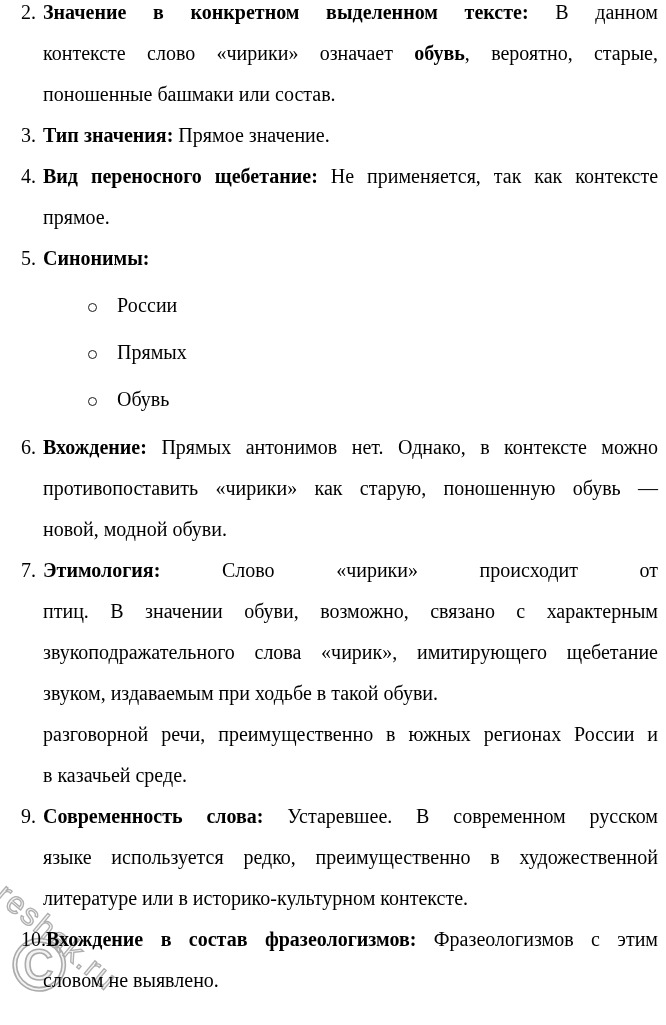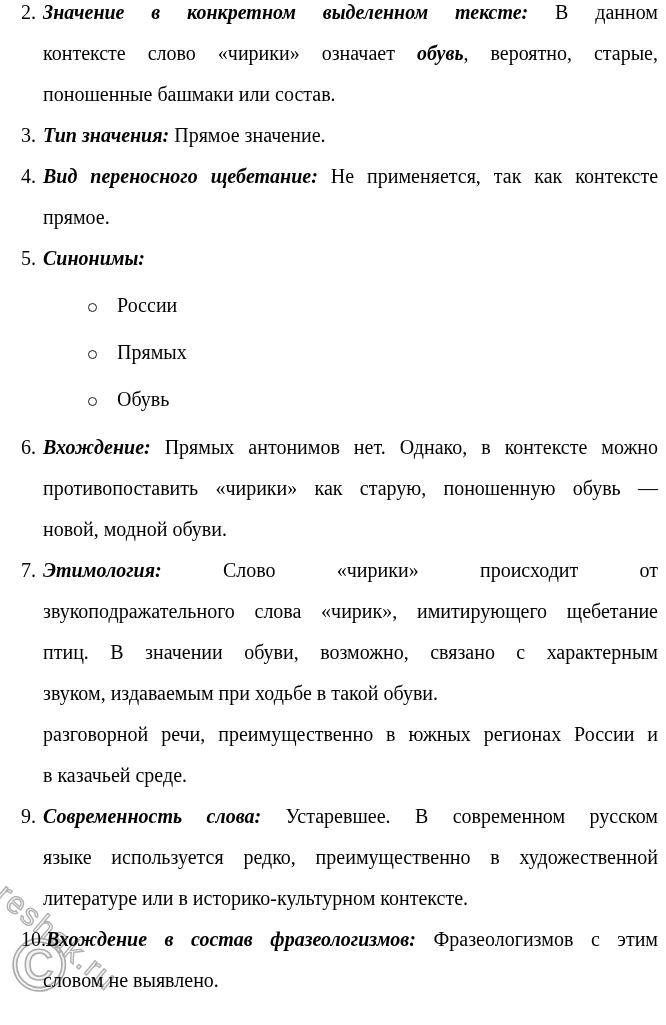--- a/index.html
+++ b/index.html
@@ -22,21 +22,21 @@
   }
   .item { position: relative; }
   .line { min-height: 41px; }
   .line.j { text-align: justify; text-align-last: justify; }
   .num {
     display: inline-block;
     min-width: 22px;
     margin-left: -22px;
     white-space: pre;
   }
-  .bold { font-weight: bold; font-style: italic; }
+  .bold { font-weight: bold; }
   .bullets .b-line { margin-top: 6px; }
   .bullets .b-line:last-child { margin-bottom: 7px; }
   .circ {
     display: inline-block;
     width: 7px; height: 7px;
     border: 1.5px solid #1a1a1a;
     border-radius: 50%;
     margin-left: 45px;
     margin-right: 20px;
   }
@@ -90,22 +90,22 @@
         <div class="b-line"><span class="circ"></span><span>Обувь</span></div>
       </div>
     </div>
     <div class="item">
       <div class="line j"><span class="num">6.</span><span class="bold">Вхождение:</span><span> Прямых антонимов нет. Однако, в контексте можно</span></div>
       <div class="line j"><span>противопоставить «чирики» как старую, поношенную обувь —</span></div>
       <div class="line"><span>новой, модной обуви.</span></div>
     </div>
     <div class="item">
       <div class="line j"><span class="num">7.</span><span class="bold">Этимология:</span><span> Слово «чирики» происходит от</span></div>
+      <div class="line j"><span>птиц. В значении обуви, возможно, связано с характерным</span></div>
       <div class="line j"><span>звукоподражательного слова «чирик», имитирующего щебетание</span></div>
-      <div class="line j"><span>птиц. В значении обуви, возможно, связано с характерным</span></div>
       <div class="line"><span>звуком, издаваемым при ходьбе в такой обуви.</span></div>
     </div>
     <div class="item">
       <div class="line j"><span>разговорной речи, преимущественно в южных регионах России и</span></div>
       <div class="line"><span>в казачьей среде.</span></div>
     </div>
     <div class="item">
       <div class="line j"><span class="num">9.</span><span class="bold">Современность слова:</span><span> Устаревшее. В современном русском</span></div>
       <div class="line j"><span>языке используется редко, преимущественно в художественной</span></div>
       <div class="line"><span>литературе или в историко-культурном контексте.</span></div>

